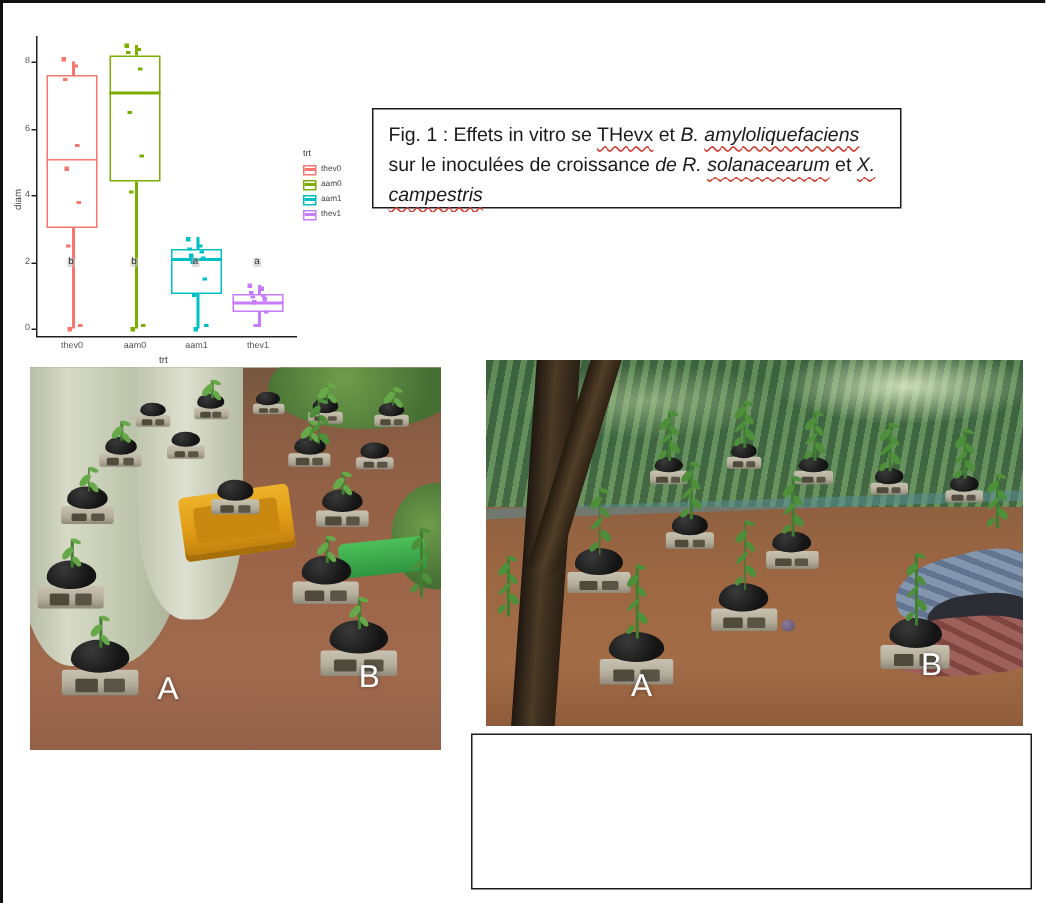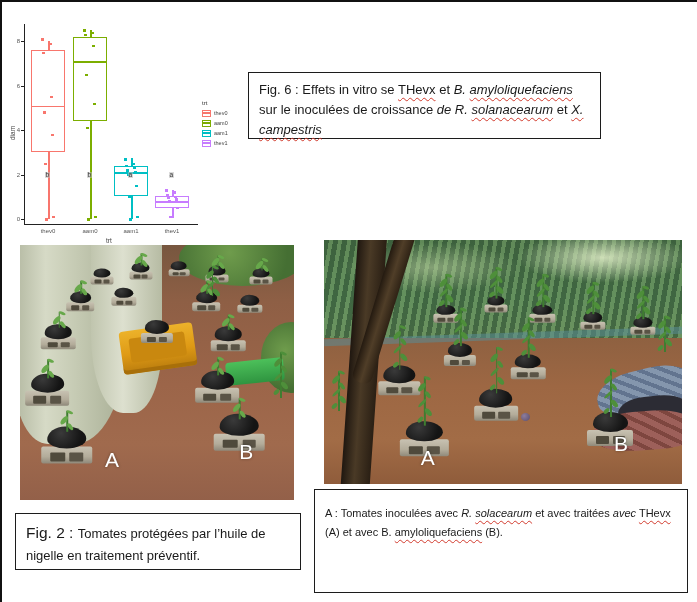--- a/index.html
+++ b/index.html
@@ -179,21 +179,21 @@
         <div class="legrow">
           <div class="legkey" style="border-color: rgb(199, 124, 255);">
             <i style="background: rgb(199, 124, 255);"></i>
           </div>
           <span class="leglab">thev1</span>
         </div>
       </div>
     </div>
 
   <div class="figbox fig1">
-    <p id="fig1-text"><span>Fig. 6 : Effets in vitro se </span><span class="wavy">THevx</span><span> et </span><span class="it">B. </span><span class="it wavy">amyloliquefaciens</span><span> sur le inoculées de croissance </span><span class="it">de R. </span><span class="it wavy">solanacearum</span><span> et </span><span class="it wavy">X. campestris</span></p>
+    <p id="fig1-text"><span>Fig. 1 : Effets in vitro se </span><span class="wavy">THevx</span><span> et </span><span class="it">B. </span><span class="it wavy">amyloliquefaciens</span><span> sur le inoculées de croissance </span><span class="it">de R. </span><span class="it wavy">solanacearum</span><span> et </span><span class="it wavy">X. campestris</span></p>
   </div>
 
   <div class="photo photo1" id="photo1">
     <div class="tarp"></div>
     <div class="tarp2"></div>
     <div class="foliage" style="left:58%;top:-6%;width:46%;height:22%;"></div>
     <div class="foliage" style="left:88%;top:30%;width:22%;height:28%;"></div>
     <div class="tray">
         <div class="trayin"></div>
       </div>
@@ -597,21 +597,17 @@
         <div class="leaf" style="left:-7px;top:6px;width:10px;height:5px;transform:rotate(-42deg);"></div>
         <div class="leaf" style="left:0px;top:12px;width:8px;height:4px;transform:rotate(59deg);"></div>
         <div class="leaf" style="left:-7px;top:18px;width:11px;height:3px;transform:rotate(-41deg);"></div>
         <div class="leaf" style="left:0px;top:24px;width:9px;height:5px;transform:rotate(58deg);"></div>
         <div class="leaf" style="left:-7px;top:30px;width:7px;height:4px;transform:rotate(-40deg);"></div>
       </div>
       <div class="trunk" style=""></div>
       <div class="trunk2" style=""></div>
     </div>
 
-  <div class="figbox fig2">
-    <p id="fig2-text"><span class="figlabel">Fig. 2 : </span><span> Tomates protégées par l’huile de nigelle en traitement préventif.</span></p>
+
+  <div class="figbox fig3">
   </div>
 
-  <div class="figbox fig3">
-    <p class="note" id="fig3-note"><span>A : Tomates inoculées avec </span><span class="it">R. </span><span class="it wavy">solacearum</span><span>   et avec traitées </span><span class="it">avec</span><span> </span><span class="wavy">THevx</span><span> (A) et avec B. </span><span class="wavy">amyloliquefaciens</span><span> (B).</span></p>
-  </div>
-
 </div>
 
 </body></html>

